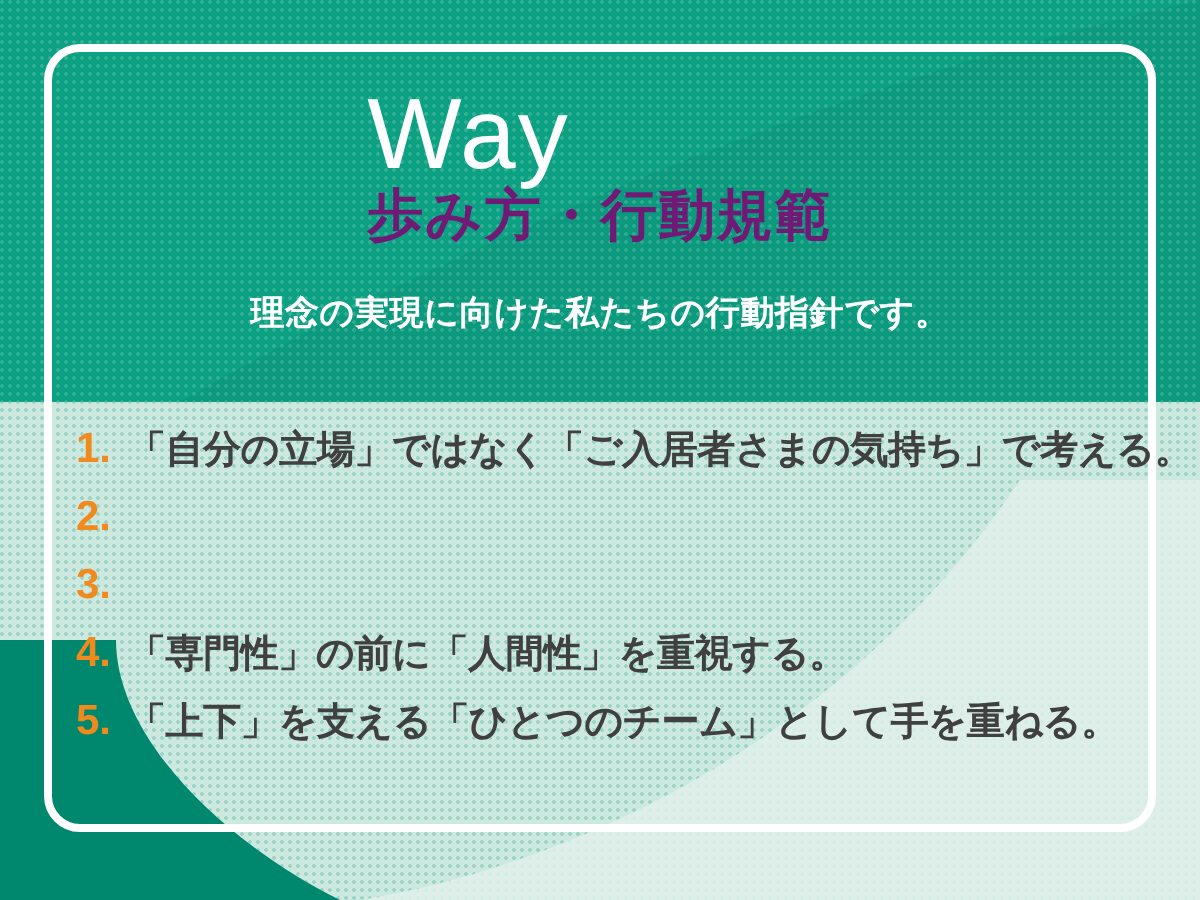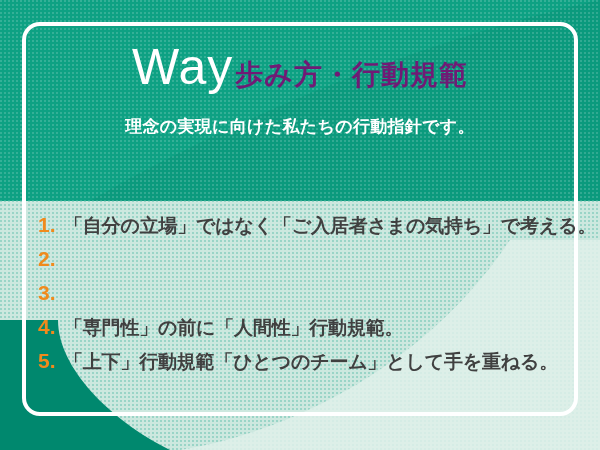--- a/index.html
+++ b/index.html
@@ -108,20 +108,21 @@
     align-items: center;
     justify-content: flex-start;
     color: #ffffff;
   }
   .title-row {
     display: flex;
     align-items: baseline;
     justify-content: center;
     margin-top: 42px;
     gap: 2px;
+    flex-direction: column;
   }
   .title-en {
     font-size: 50px;
     font-weight: 300;
     letter-spacing: 1px;
     line-height: 1;
     color: #ffffff;
   }
   .title-ja {
     font-size: 28px;
@@ -216,21 +217,21 @@
       <span class="item-text">「自分の立場」ではなく「ご入居者さまの気持ち」で考える。</span>
     </div>
     <div class="list-item">
       <span class="item-num">2.</span>
     </div>
     <div class="list-item">
       <span class="item-num">3.</span>
     </div>
     <div class="list-item">
       <span class="item-num">4.</span>
-      <span class="item-text">「専門性」の前に「人間性」行動規範。</span>
+      <span class="item-text">「専門性」の前に「人間性」を重視する。</span>
     </div>
     <div class="list-item">
       <span class="item-num">5.</span>
-      <span class="item-text">「上下」行動規範「ひとつのチーム」として手を重ねる。</span>
+      <span class="item-text">「上下」を支える「ひとつのチーム」として手を重ねる。</span>
     </div>
   </div>
 
 </div>
 
 </body></html>

